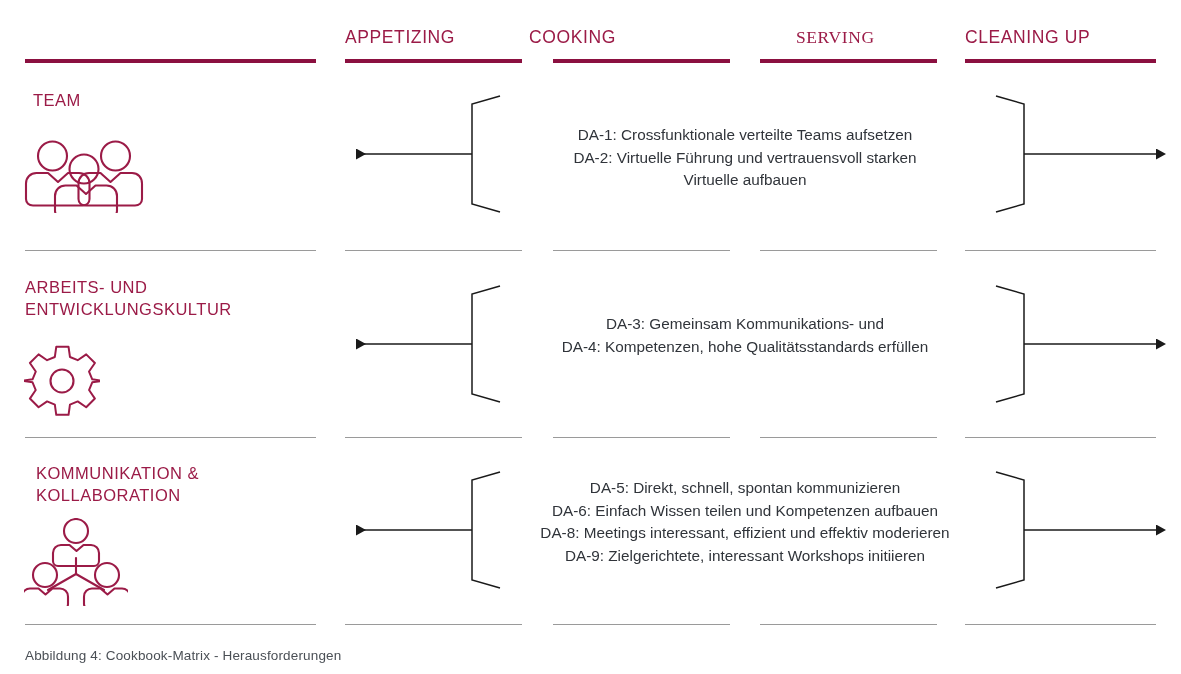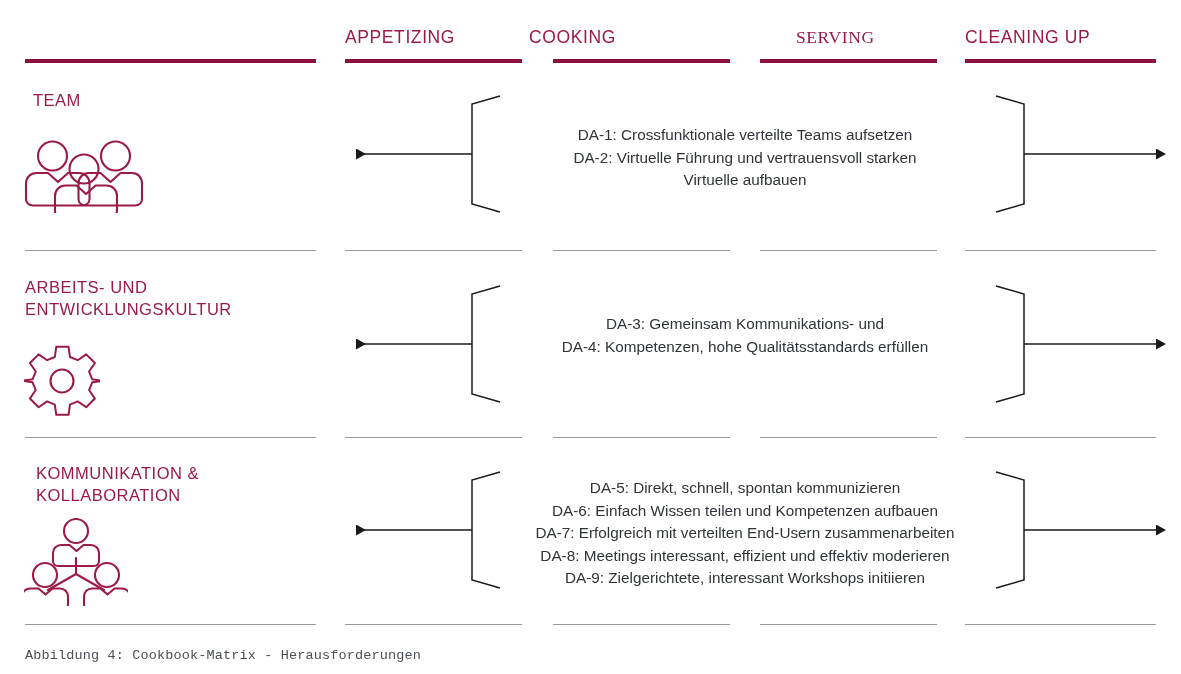--- a/index.html
+++ b/index.html
@@ -90,21 +90,20 @@
 
   
   .caption {
     position: absolute;
     left: 25px;
     top: 648px;
     font-size: 13.5px;
     color: #4a4f55;
     letter-spacing: 0.15px;
     white-space: nowrap;
-    font-family: Liberation Mono, monospace;
   }
 </style>
 </head>
 <body>
 
 <div class="matrix">
 
   <div class="col-head" style="left:345px;">APPETIZING</div>
   <div class="col-head" style="left:529px;">COOKING</div>
   <div class="col-head" style="left:796px;font-family:Liberation Serif, serif;">SERVING</div>
@@ -197,21 +196,20 @@
 
       <circle cx="83" cy="57" r="12"></circle>
       <path d="M60 86 V78.5 C60 74 63.6 70.5 68 70.5 H76.5 L83.5 76.5 L90.5 70.5 H98
                C102.4 70.5 106 74 106 78.5 V86 C106 88.8 103.8 91 101 91 H65 C62.2 91 60 88.8 60 86 Z"></path>
     </svg>
   </div>
 
   <div class="body-text" style="left:508px; top:477px; width:474px;">
     <span class="line">DA-5: Direkt, schnell, spontan kommunizieren</span>
     <span class="line">DA-6: Einfach Wissen teilen und Kompetenzen aufbauen</span>
-    <span class="line">DA-7: Erfolgreich mit verteilten End-Usern zusammenarbeiten</span>
     <span class="line">DA-8: Meetings interessant, effizient und effektiv moderieren</span>
     <span class="line">DA-9: Zielgerichtete, interessant Workshops initiieren</span>
   </div>
 
   <svg class="flow-svg" viewBox="0 0 1181 674">
     <defs>
       <marker id="arrowL" markerWidth="11" markerHeight="11" refX="10" refY="5.5" orient="auto" markerUnits="userSpaceOnUse">
         <path d="M10 0 L10 11 L0 5.5 Z" fill="#1a1a1a"></path>
       </marker>
       <marker id="arrowR" markerWidth="11" markerHeight="11" refX="1" refY="5.5" orient="auto" markerUnits="userSpaceOnUse">

